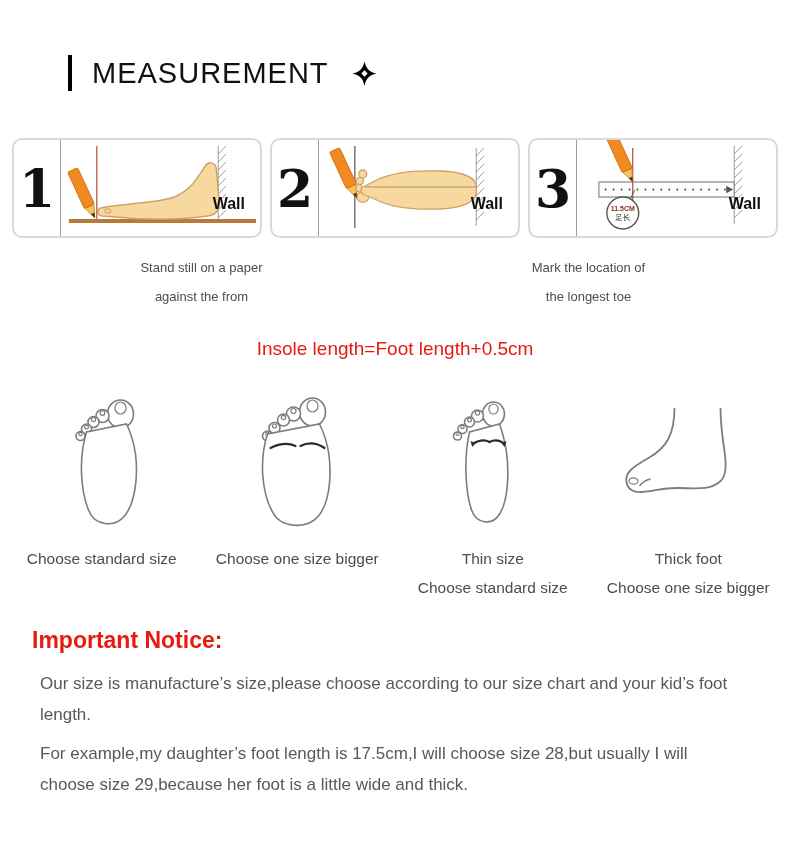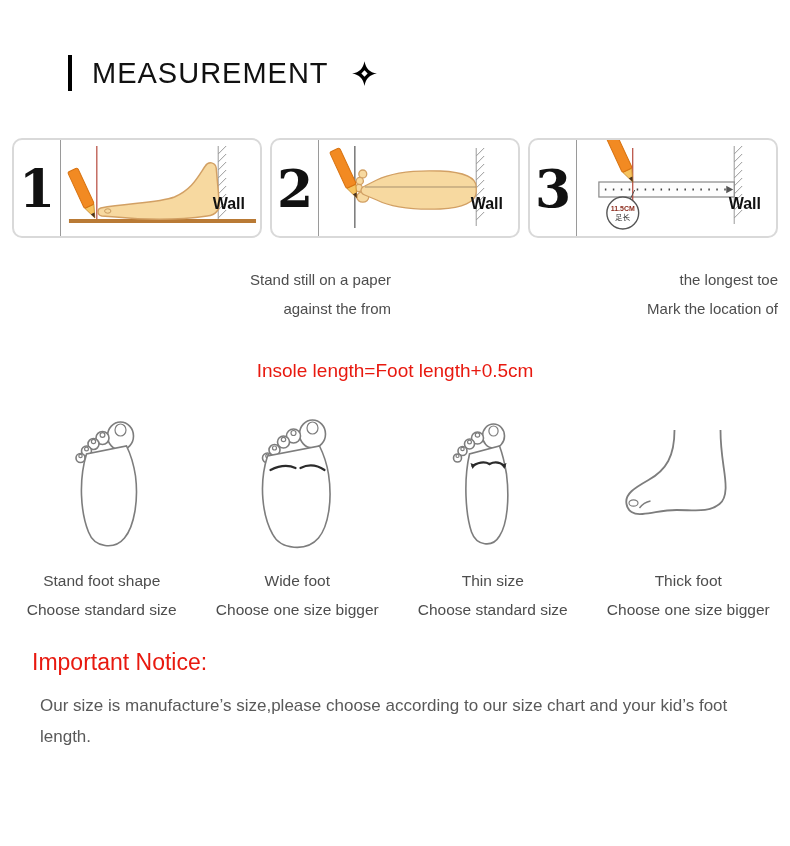--- a/index.html
+++ b/index.html
@@ -19,35 +19,35 @@
   .step-num{width:46px;border-right:1px solid #9a9a9a;display:flex;align-items:center;
             justify-content:center;font-family:"DejaVu Serif",serif;font-weight:700;
             font-size:52px;color:#111;}
   .step-art{flex:1;position:relative;}
   .step-art svg{position:absolute;left:0;top:0;width:100%;height:100%;}
   .wall-label{position:absolute;right:15px;top:50%;transform:translateY(-50%);
               font-weight:700;font-size:16px;color:#111;z-index:2;margin-top:16px;}
 
   
   .captions-row{display:flex;gap:8px;padding:0 12px;margin-top:15px;}
-  .caption-cell{flex:1;text-align:right;font-size:15px;color:#4d4d4d;line-height:29px;margin-top:12px;}
-
-  
-  .formula{text-align:center;margin-top:37px;font-size:19px;color:var(--accent-red,#e8190f);}
+  .caption-cell{flex:1;text-align:center;font-size:13px;color:#4d4d4d;line-height:29px;}
+
+  
+  .formula{text-align:center;margin-top:27px;font-size:19px;color:var(--accent-red,#e8190f);}
 
   
   .feet-row{display:flex;padding:0 18px;margin-top:26px;height:150px;}
   .foot-col{flex:1;display:flex;justify-content:center;align-items:flex-start;}
   .feet-labels{display:flex;padding:0 4px;margin-top:8px;}
   .foot-label-col{flex:1;text-align:center;font-size:15.5px;color:#4d4d4d;
                   line-height:29px;white-space:nowrap;}
 
   
   .notice{margin:25px 38px 0 32px;}
-  .notice-heading{font-size:23px;color:var(--accent-red,#e8190f);font-weight:400;margin:0 0 14px 0;}
+  .notice-heading{font-size:23px;color:var(--accent-red,#e8190f);font-weight:700;margin:0 0 14px 0;}
   .notice p{margin:8px;font-size:17px;line-height:31px;color:var(--text-gray,#595959);max-width:735px;}
 
   .outline{fill:#fff;stroke:#7d7d7d;stroke-width:1.6;}
   .nail{fill:#fff;stroke:#7d7d7d;stroke-width:1.2;}
   .crease{fill:none;stroke:#2b2b2b;stroke-width:2.2;stroke-linecap:round;}
 </style>
 </head>
 <body>
 
 <div class="page">
@@ -162,22 +162,22 @@
       </div>
     </div>
   </div>
 
   <div class="captions-row">
     <div class="caption-cell">
       <div>Stand still on a paper</div>
       <div>against the from</div>
     </div>
     <div class="caption-cell">
+      <div>Mark the location of</div>
       <div>the longest toe</div>
-      <div>Mark the location of</div>
     </div>
   </div>
 
   <div class="formula">Insole length=Foot length+0.5cm</div>
 
   <div class="feet-row">
     <div class="foot-col">
       <svg width="125" height="150" viewBox="0 0 120 150">
         <ellipse class="outline" cx="68" cy="28" rx="13" ry="14"></ellipse>
           <ellipse class="nail" cx="68" cy="22" rx="5.5" ry="6"></ellipse>
@@ -232,35 +232,34 @@
       <svg width="135" height="150" viewBox="0 0 130 150">
         <path fill="none" stroke="#7d7d7d" stroke-width="1.8" d="M 62 22 C 62 48 54 62 36 72 C 22 80 12 86 14 96 C 15 103 21 107 30 106 C 42 105 50 102 64 102 C 82 102 96 105 107 96 C 116 89 113 72 111 58 C 109 44 108 32 108 22"></path>
         <ellipse class="nail" cx="21" cy="95" rx="4.5" ry="3.2"></ellipse>
         <path fill="none" stroke="#7d7d7d" stroke-width="1.4" d="M 27 100 C 30 96 33 94 38 93"></path>
       </svg>
     </div>
   </div>
 
   <div class="feet-labels">
     <div class="foot-label-col">
-      <div>Stand foot shape</div>
       <div>Choose standard size</div>
     </div>
     <div class="foot-label-col">
-      <div>Wide foot</div>
       <div>Choose one size bigger</div>
     </div>
     <div class="foot-label-col">
       <div>Thin size</div>
       <div>Choose standard size</div>
     </div>
     <div class="foot-label-col">
       <div>Thick foot</div>
       <div>Choose one size bigger</div>
     </div>
   </div>
 
   <div class="notice">
     <h2 class="notice-heading">Important Notice:</h2>
     <p>Our size is manufacture’s size,please choose according to our size chart and your kid’s foot length.</p>
+    <p>For example,my daughter’s foot length is 17.5cm,I will choose size 28,but usually I will choose size 29,because her foot is a little wide and thick.</p>
   </div>
 
 </div>
 
 </body></html>

